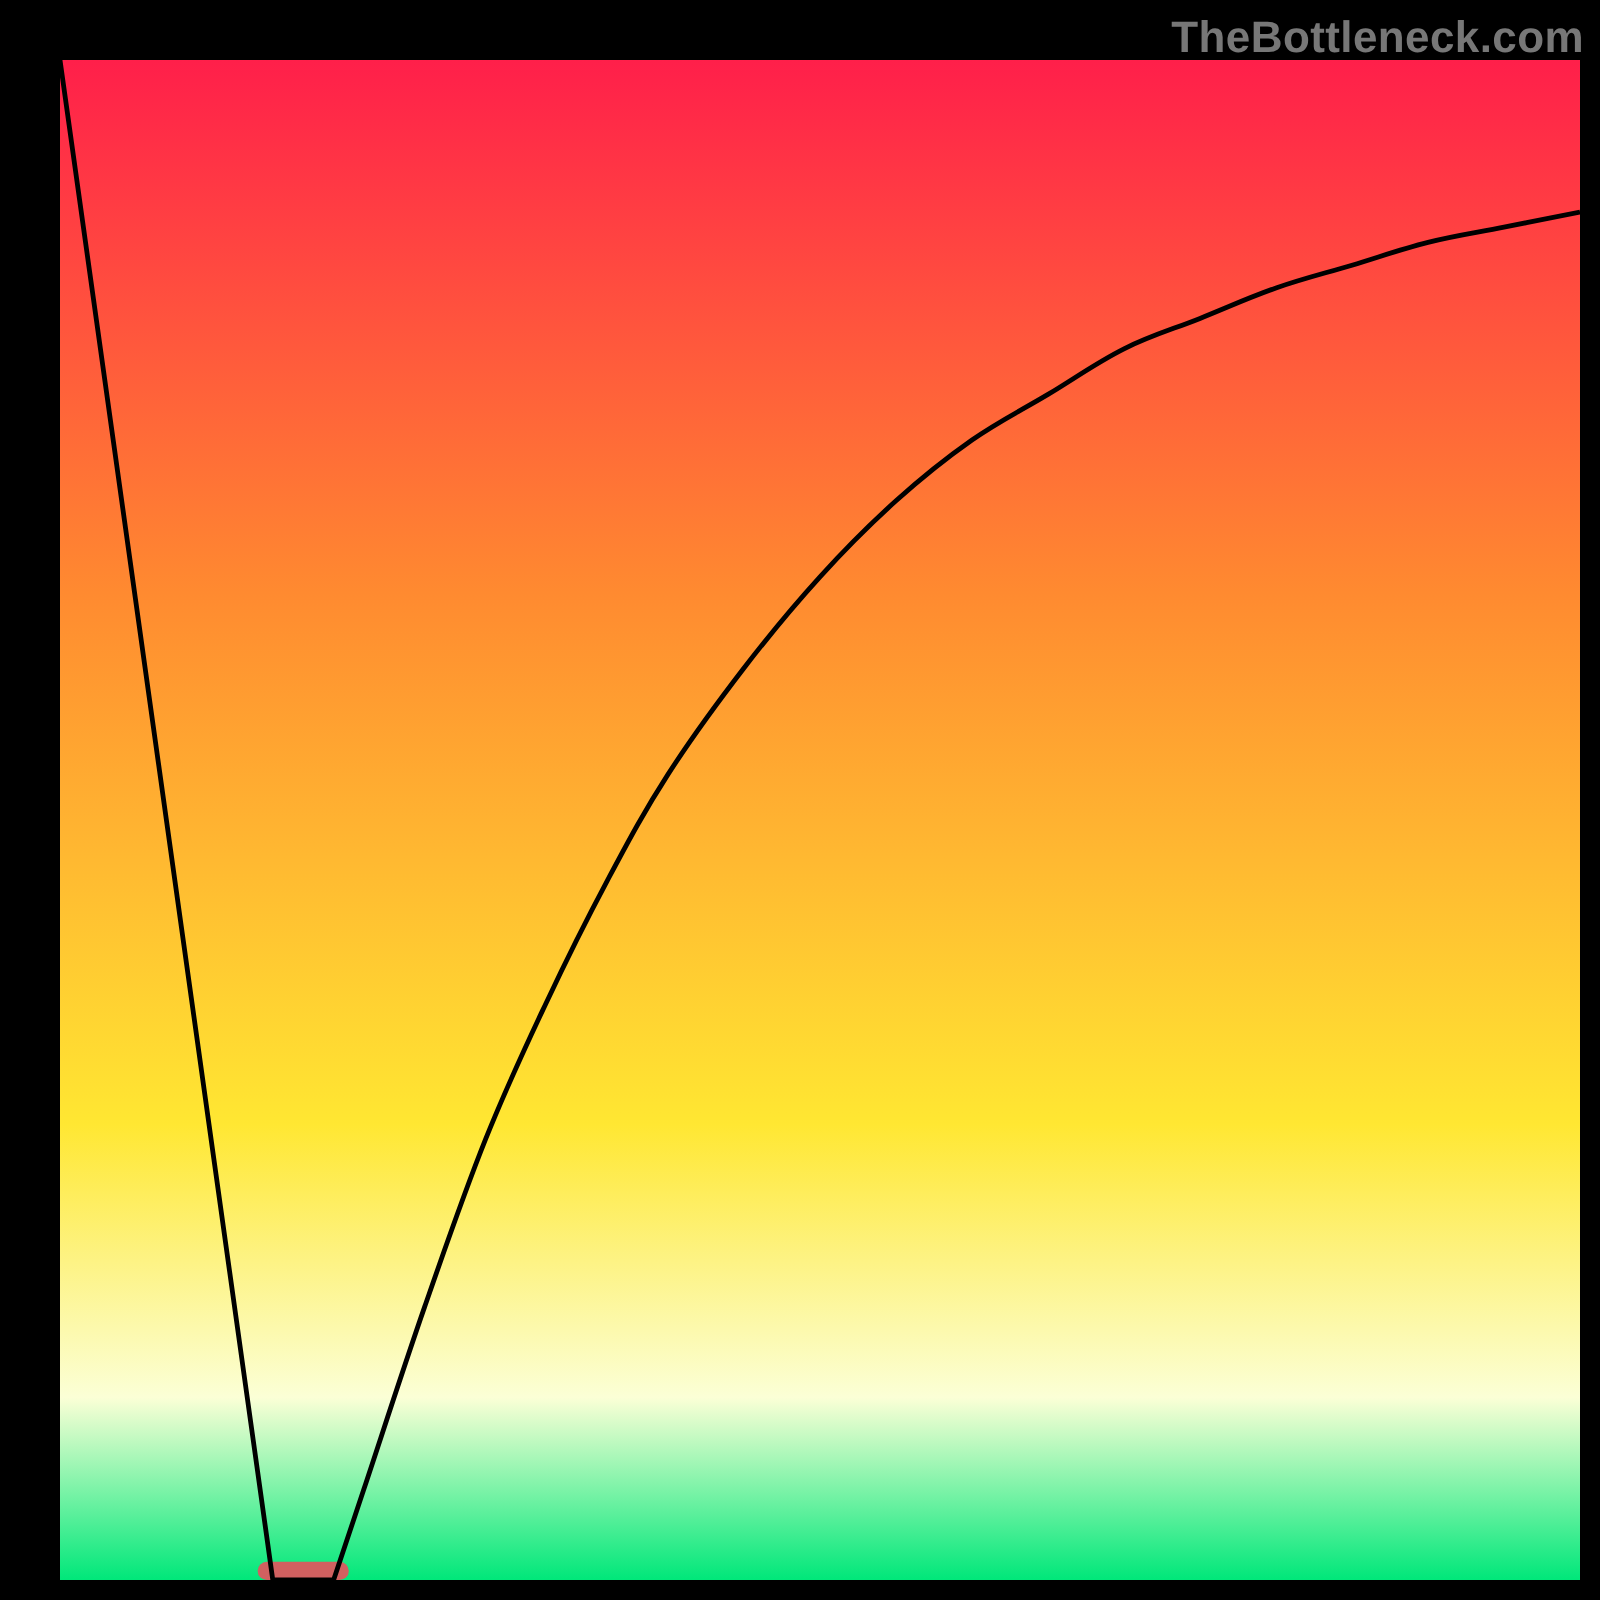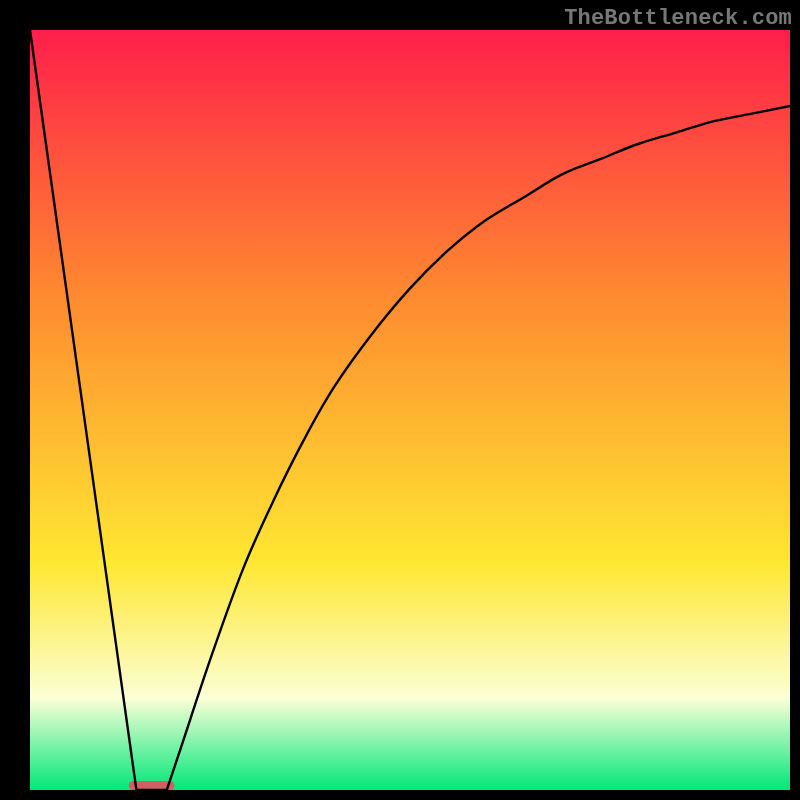--- a/index.html
+++ b/index.html
@@ -9,21 +9,20 @@
     height: 800px;
     overflow: hidden;
     background: #000;
     font-family: Arial, Helvetica, sans-serif;
   }
   .frame {
     position: relative;
     width: 800px;
     height: 800px;
     background: #000;
-    font-family: Liberation Mono, monospace;
   }
   .plot-area {
     position: absolute;
     left: 30px;
     top: 30px;
     width: 760px;
     height: 760px;
   }
   .watermark {
     position: absolute;

